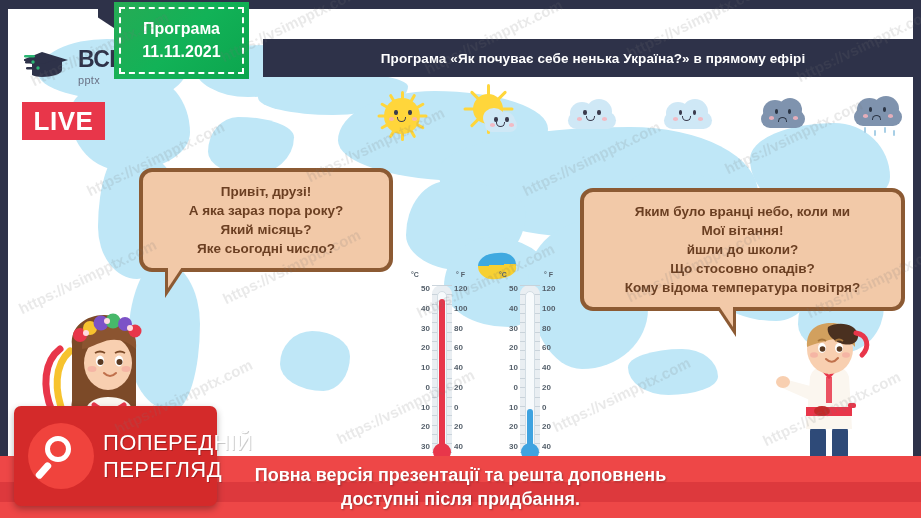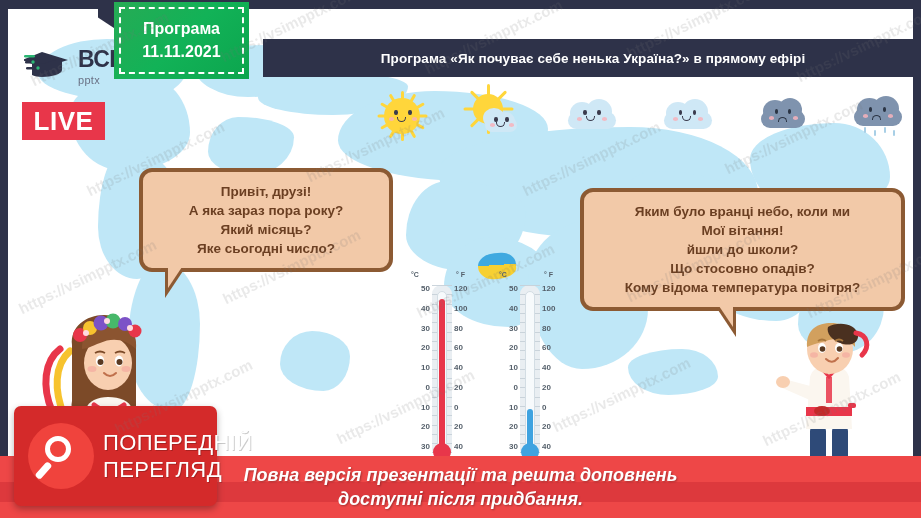--- a/index.html
+++ b/index.html
@@ -268,21 +268,21 @@
     align-items: center; justify-content: center;
     z-index: 30;
   }
   #bottom-banner .band {
     position: absolute; left: 0; top: 26px;
     width: 100%; height: 20px; background: #cf2e34; opacity: .55;
   }
   #bottom-banner .bl {
     position: relative; z-index: 2;
     color: #ffffff; font-size: 18px; font-weight: bold;
-    font-style: italic; line-height: 24px;
+    line-height: 24px;
     text-shadow: 1px 1px 2px rgba(0,0,0,.3);
   }
 
   
   #preview-badge {
     position: absolute; left: 14px; bottom: 12px;
     width: 203px; height: 100px;
     background: #d42a2a;
     border-radius: 7px;
     display: flex; align-items: center; gap: 9px;

